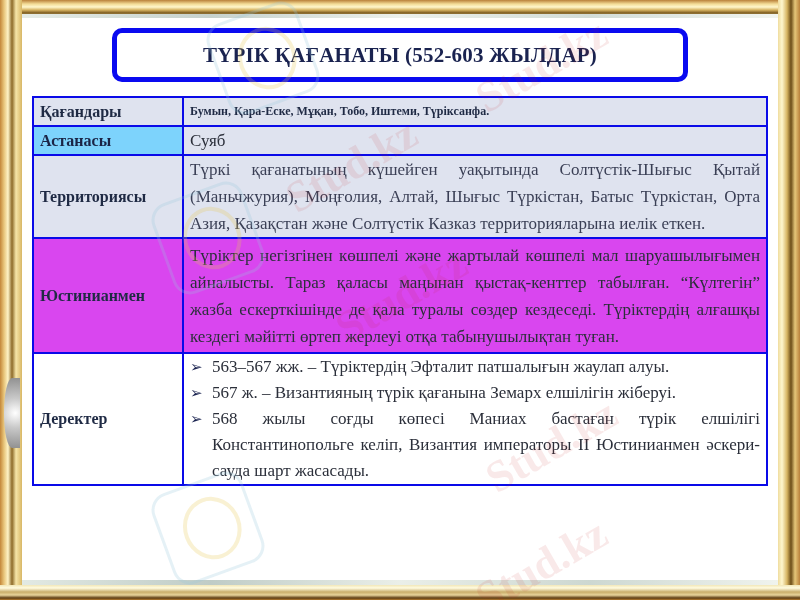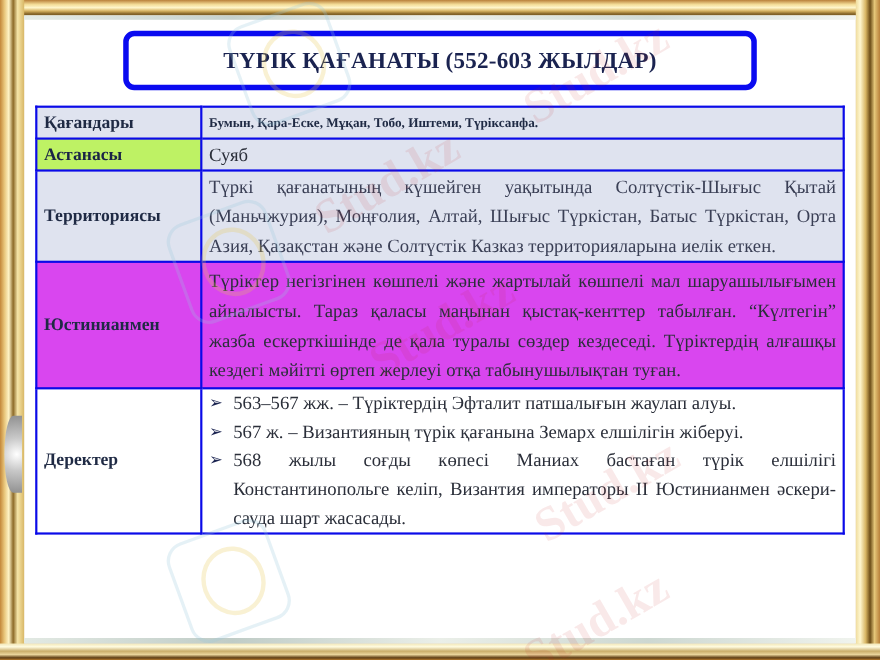--- a/index.html
+++ b/index.html
@@ -86,21 +86,21 @@
       color: #1f2a44;
     }
     td.value {
       font-size: 17px;
       line-height: 27px;
       text-align: justify;
       color: #2b2f3a;
     }
     tr.r-rulers td { background: #dfe3ef; height: 27px; }
     tr.r-rulers td.value { font-weight: bold; font-size: 12px; color: #1f2a44; }
-    tr.r-capital td.label { background: #bef264; color: #1a2446; height: 24px; }
+    tr.r-capital td.label { background: #7dd3fc; color: #1a2446; height: 24px; }
     tr.r-capital td.value { background: #dfe3ef; }
     tr.r-territory td { background: #dfe3ef; height: 81px; }
     tr.r-territory td.value { color: #3a3f55; }
     tr.r-economy td { background: #d946ef; height: 113px; }
     tr.r-ethnic td { background: #dfe3ef; height: 57px; }
     tr.r-ethnic td.label { line-height: 24px; }
     tr.r-sources td { background: #ffffff; height: 130px; }
     ul.sources {
       list-style: none; margin: 0; padding: 0;
     }

